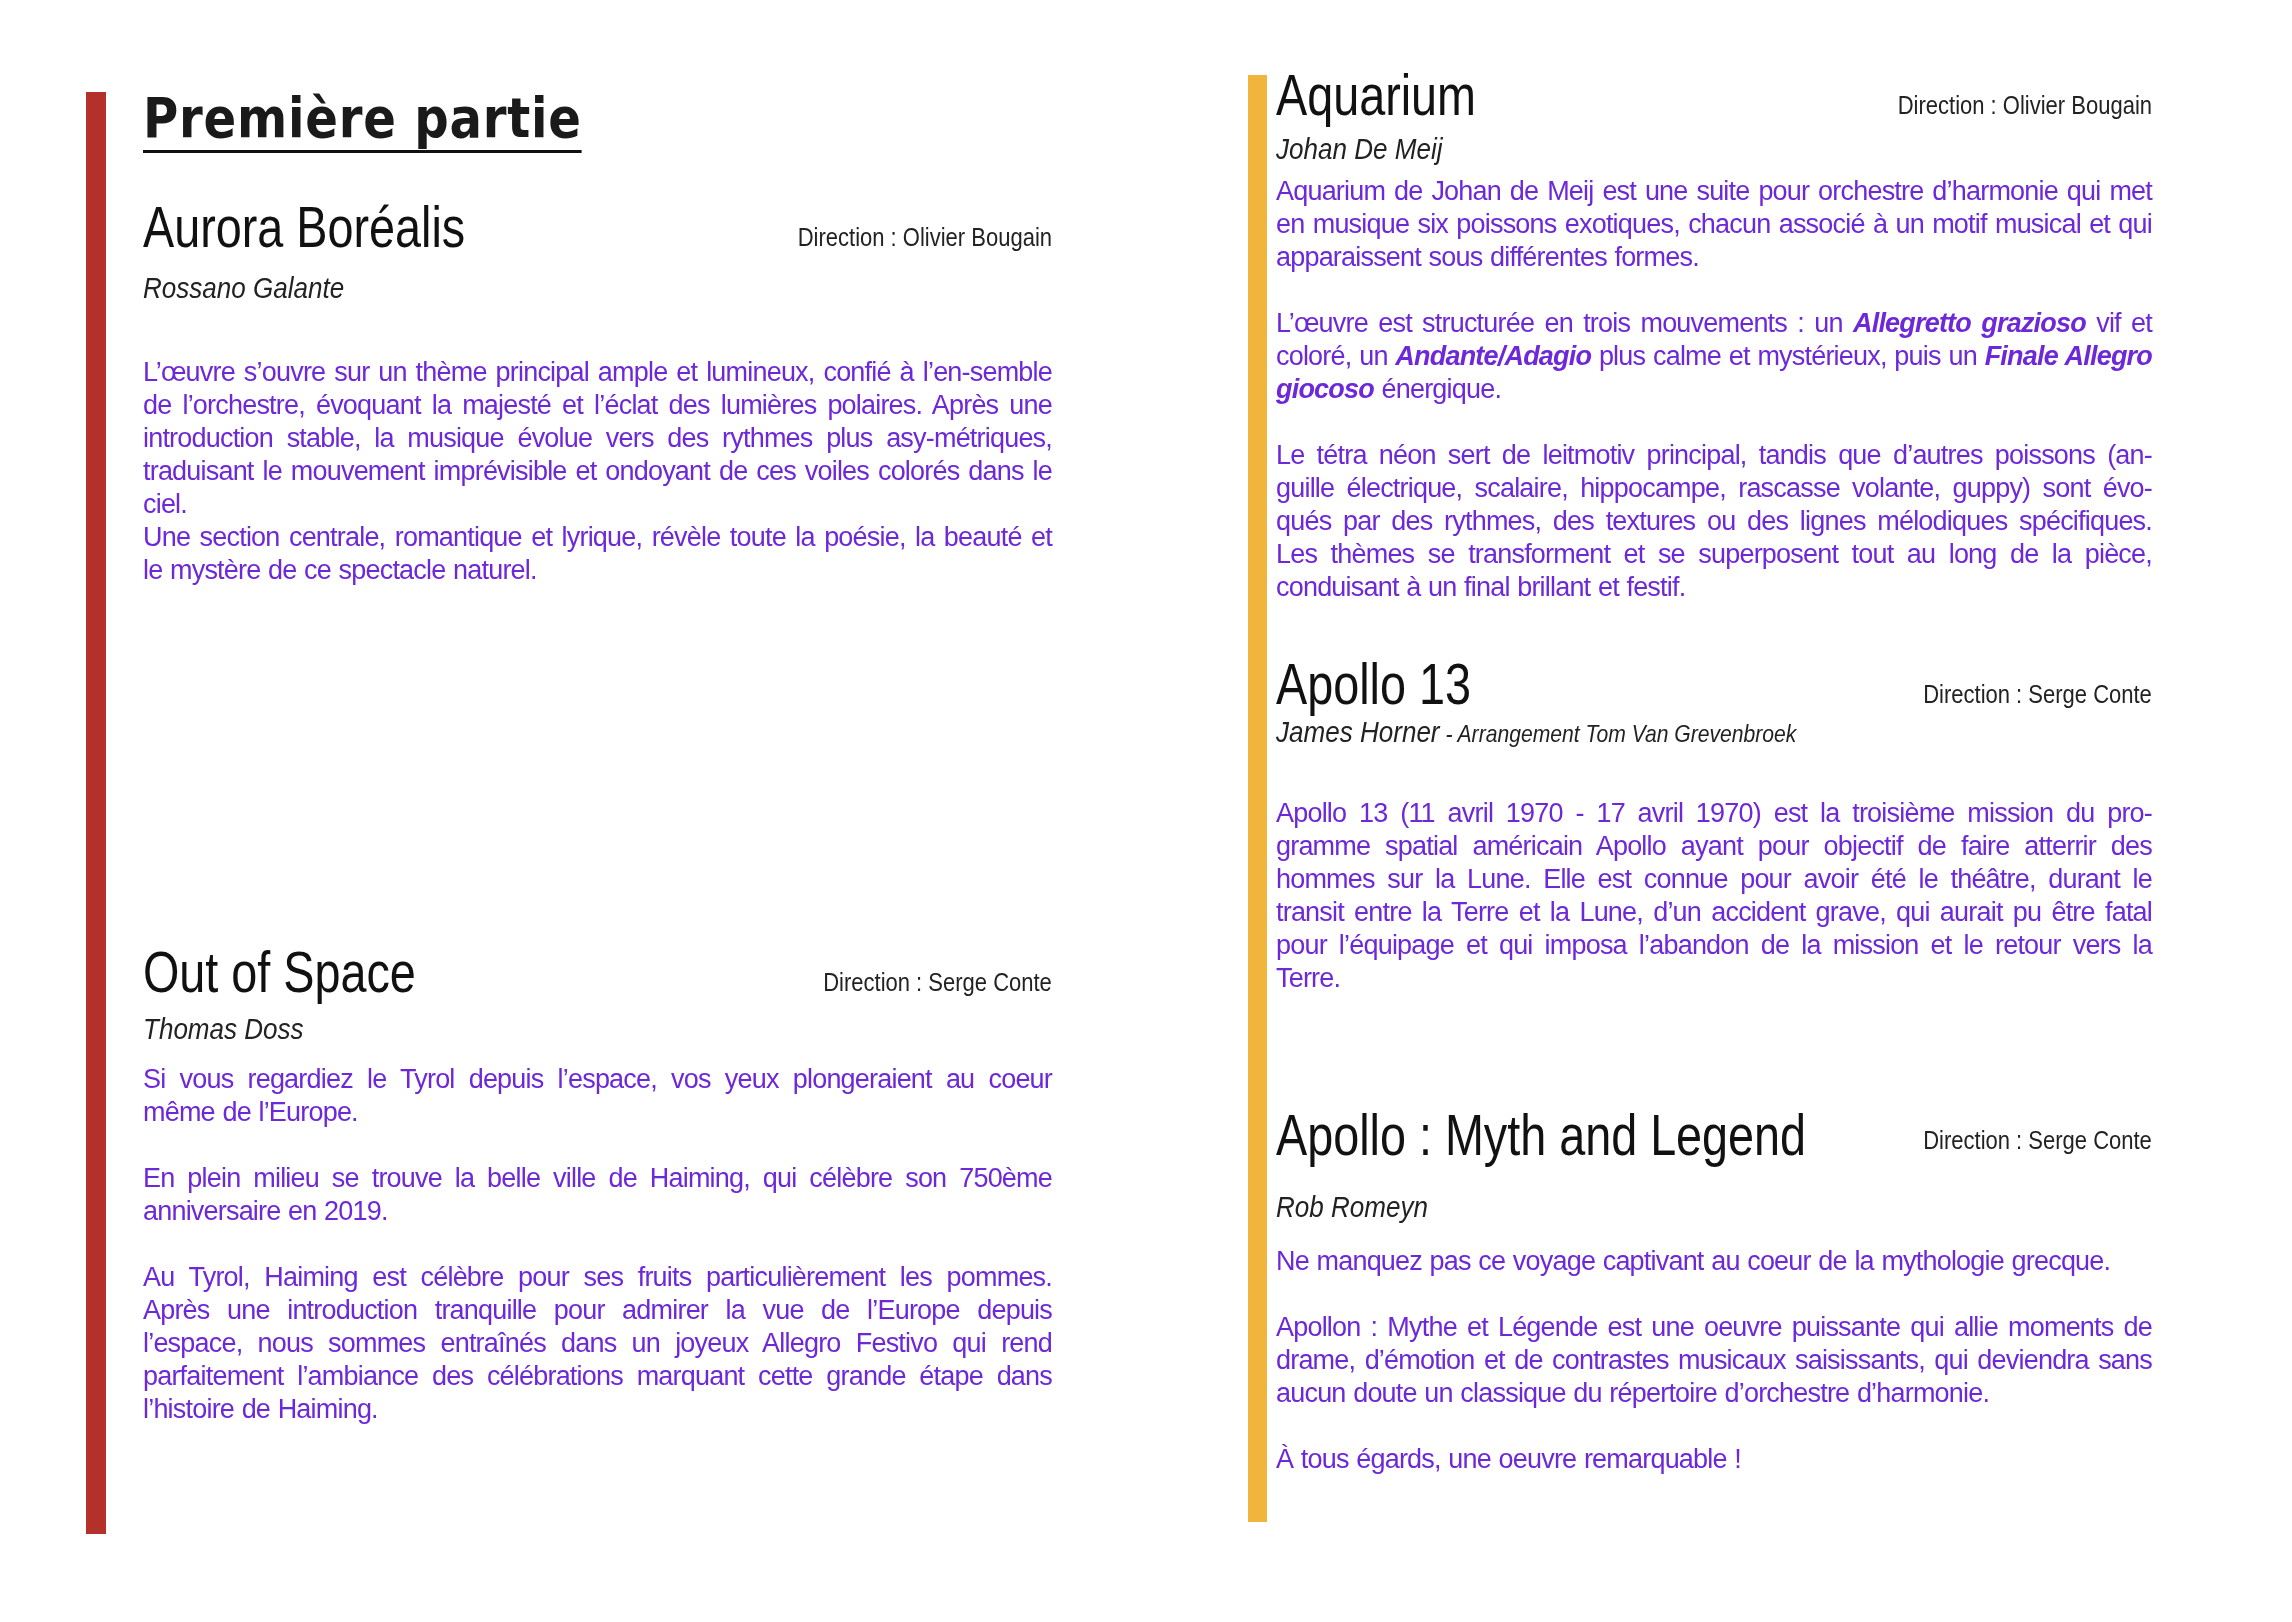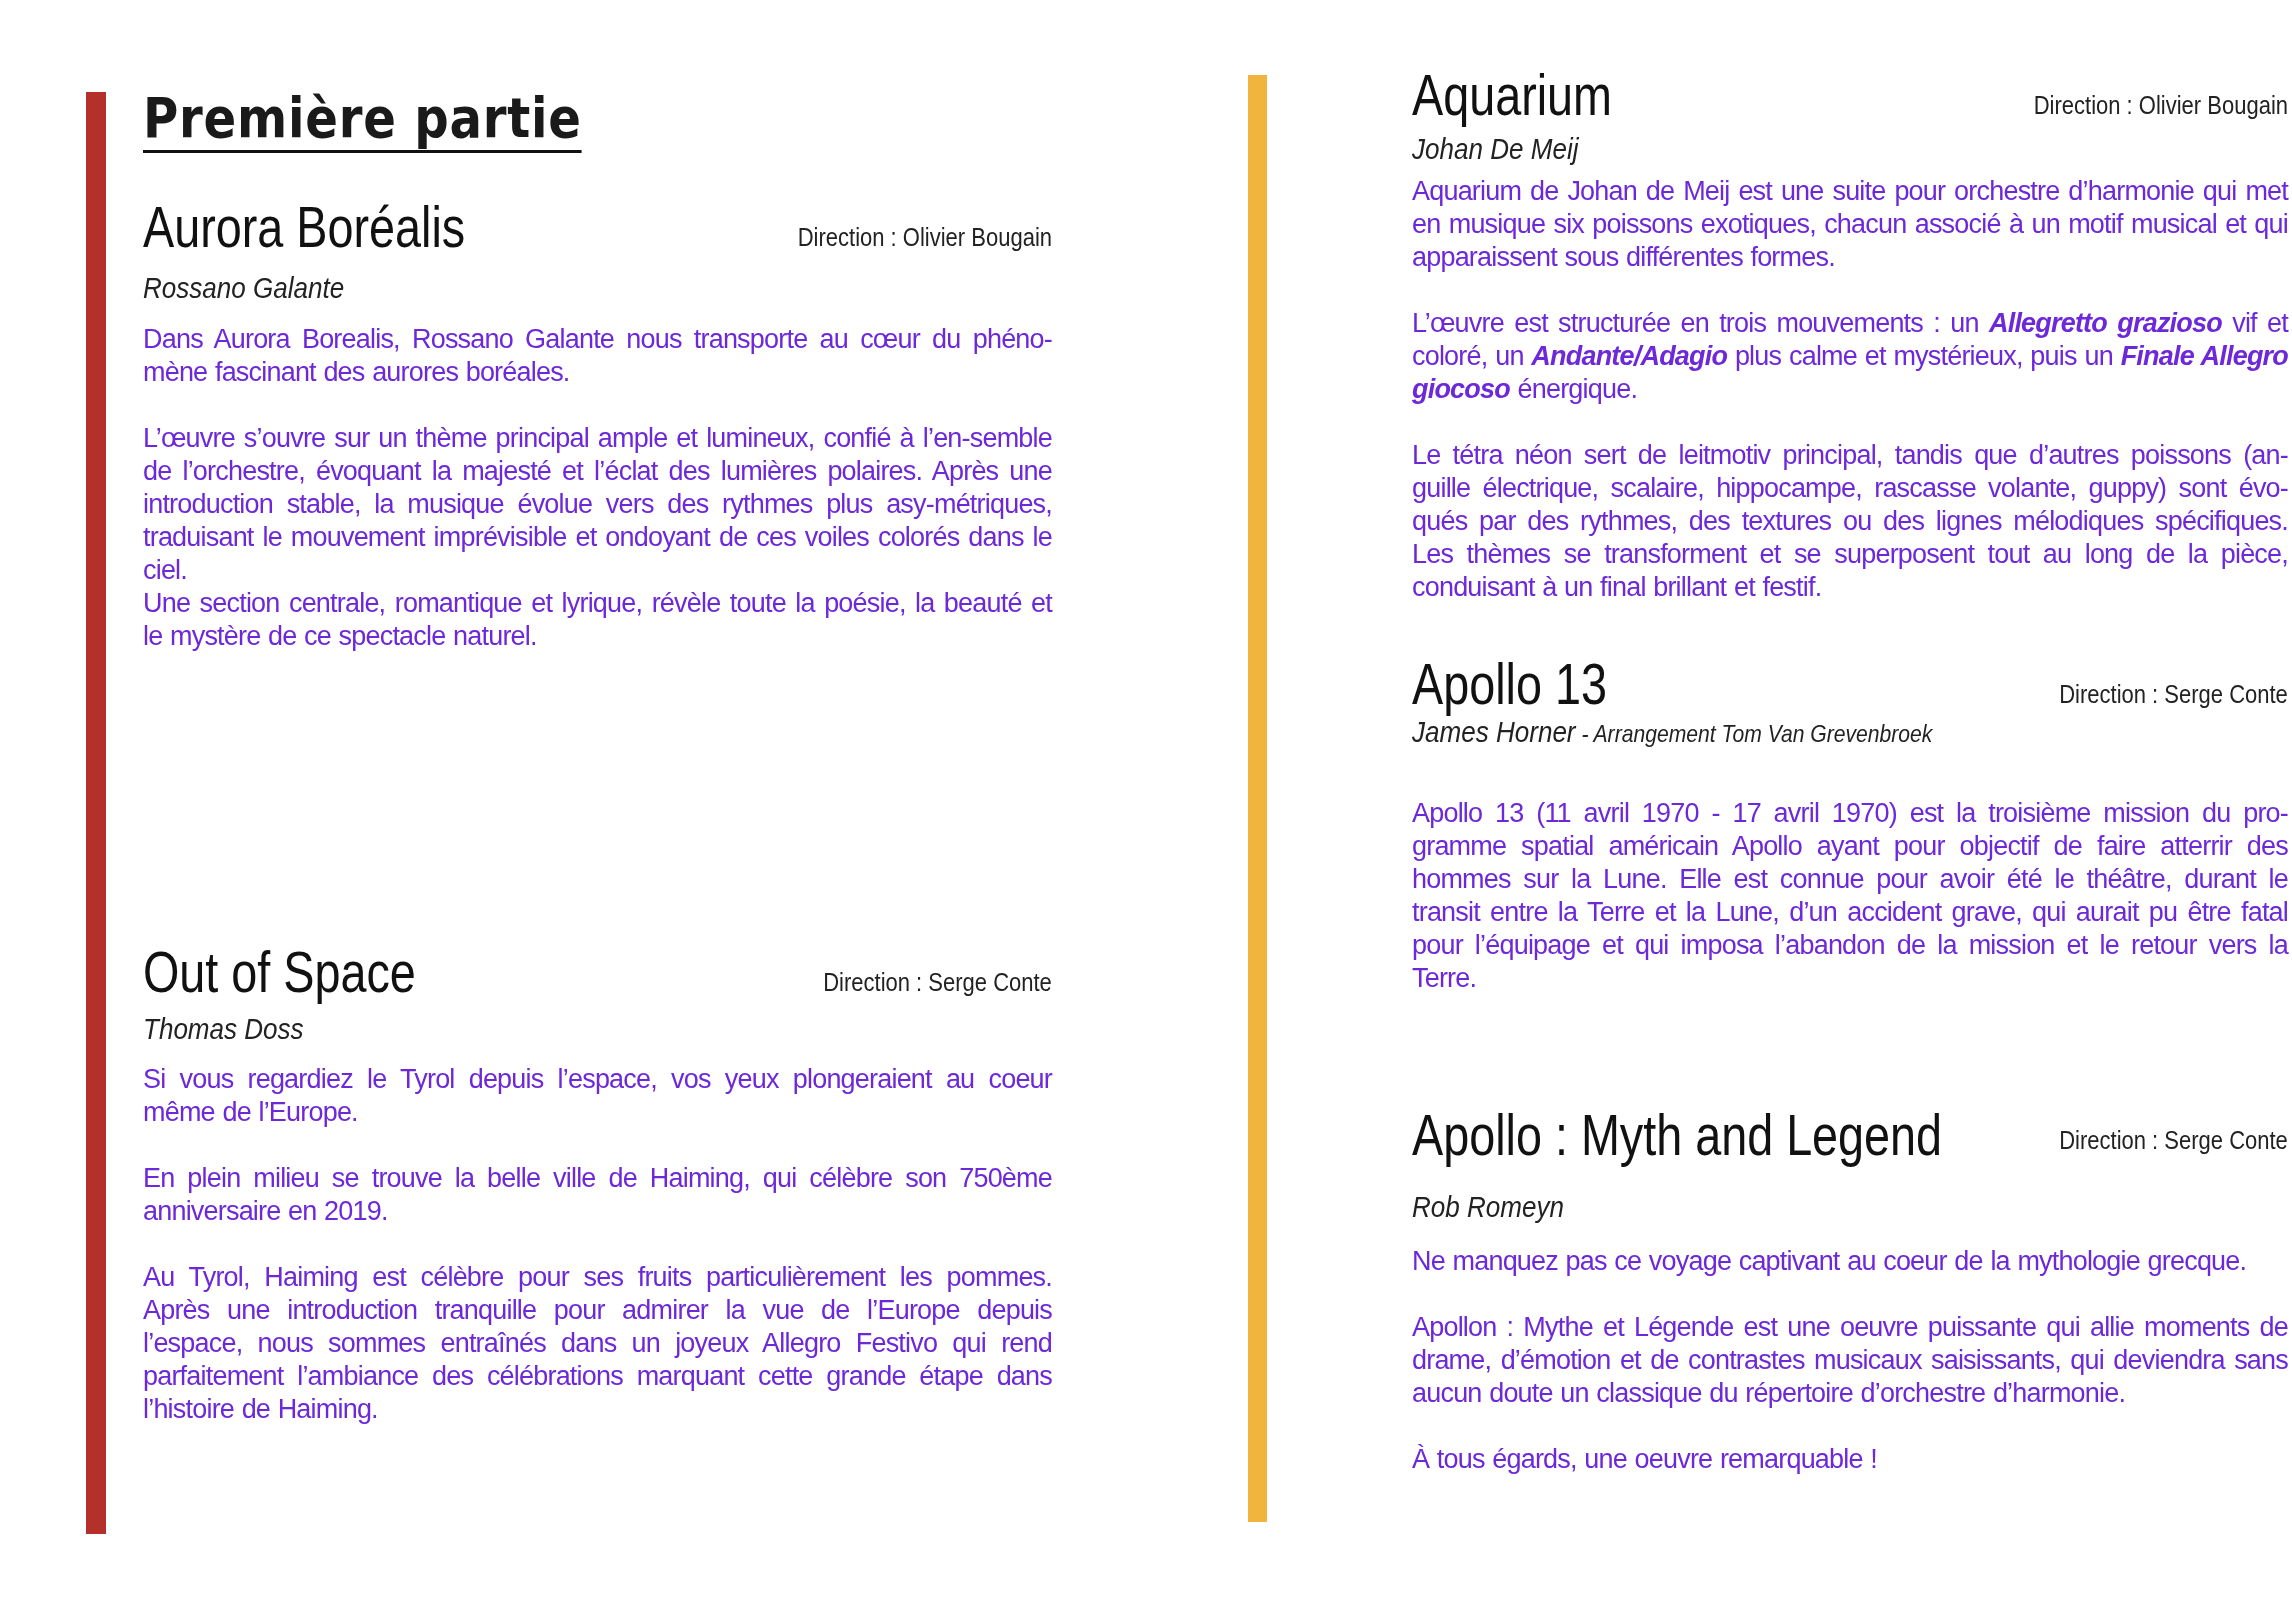--- a/index.html
+++ b/index.html
@@ -16,21 +16,21 @@
     position: absolute; left: 143px; top: 86px;
     font-family: "DejaVu Sans", sans-serif; font-weight: bold;
     font-size: 56px; letter-spacing: 0.9px; line-height: 64px;
     border-bottom: 3.6px solid #111; padding-bottom: 0px;
     transform: scaleX(0.86); transform-origin: left top;
     white-space: nowrap;
   }
 
   .section { position: absolute; }
   .left .section { left: 143px; width: 909px; }
-  .right .section { left: 1412px; width: 876px; }
+  .right .section { left: 1276px; width: 876px; }
 
   .head { position: relative; height: 64px; }
   .piece-title {
     position: absolute; left: 0; bottom: 0;
     font-size: 57px; line-height: 64px; white-space: nowrap;
     transform: scaleX(0.82); transform-origin: left bottom;
     color: #111;
   }
   .direction {
     position: absolute; right: 0; bottom: 7.2px;
@@ -64,21 +64,20 @@
 
 <div class="left">
 
   <div class="section" style="top:195px;">
     <div class="head">
       <div class="piece-title">Aurora Boréalis</div>
       <div class="direction">Direction : Olivier Bougain</div>
     </div>
     <div class="composer" style="margin-top:9px;">Rossano Galante</div>
     <div style="height:16px;"></div>
-    <p class="para last-left">Dans Aurora Borealis, Rossano Galante nous transporte au cœur du phéno-mène fascinant des aurores boréales.</p>
     <div class="gap"></div>
     <p class="para last-left">L’œuvre s’ouvre sur un thème principal ample et lumineux, confié à l’en-semble de l’orchestre, évoquant la majesté et l’éclat des lumières polaires. Après une introduction stable, la musique évolue vers des rythmes plus asy-métriques, traduisant le mouvement imprévisible et ondoyant de ces voiles colorés dans le ciel.</p>
     <p class="para last-left">Une section centrale, romantique et lyrique, révèle toute la poésie, la beauté et le mystère de ce spectacle naturel.</p>
     <div class="gap"></div>
   </div>
 
   <div class="section" style="top:940px;">
     <div class="head">
       <div class="piece-title">Out of Space</div>
       <div class="direction">Direction : Serge Conte</div>

